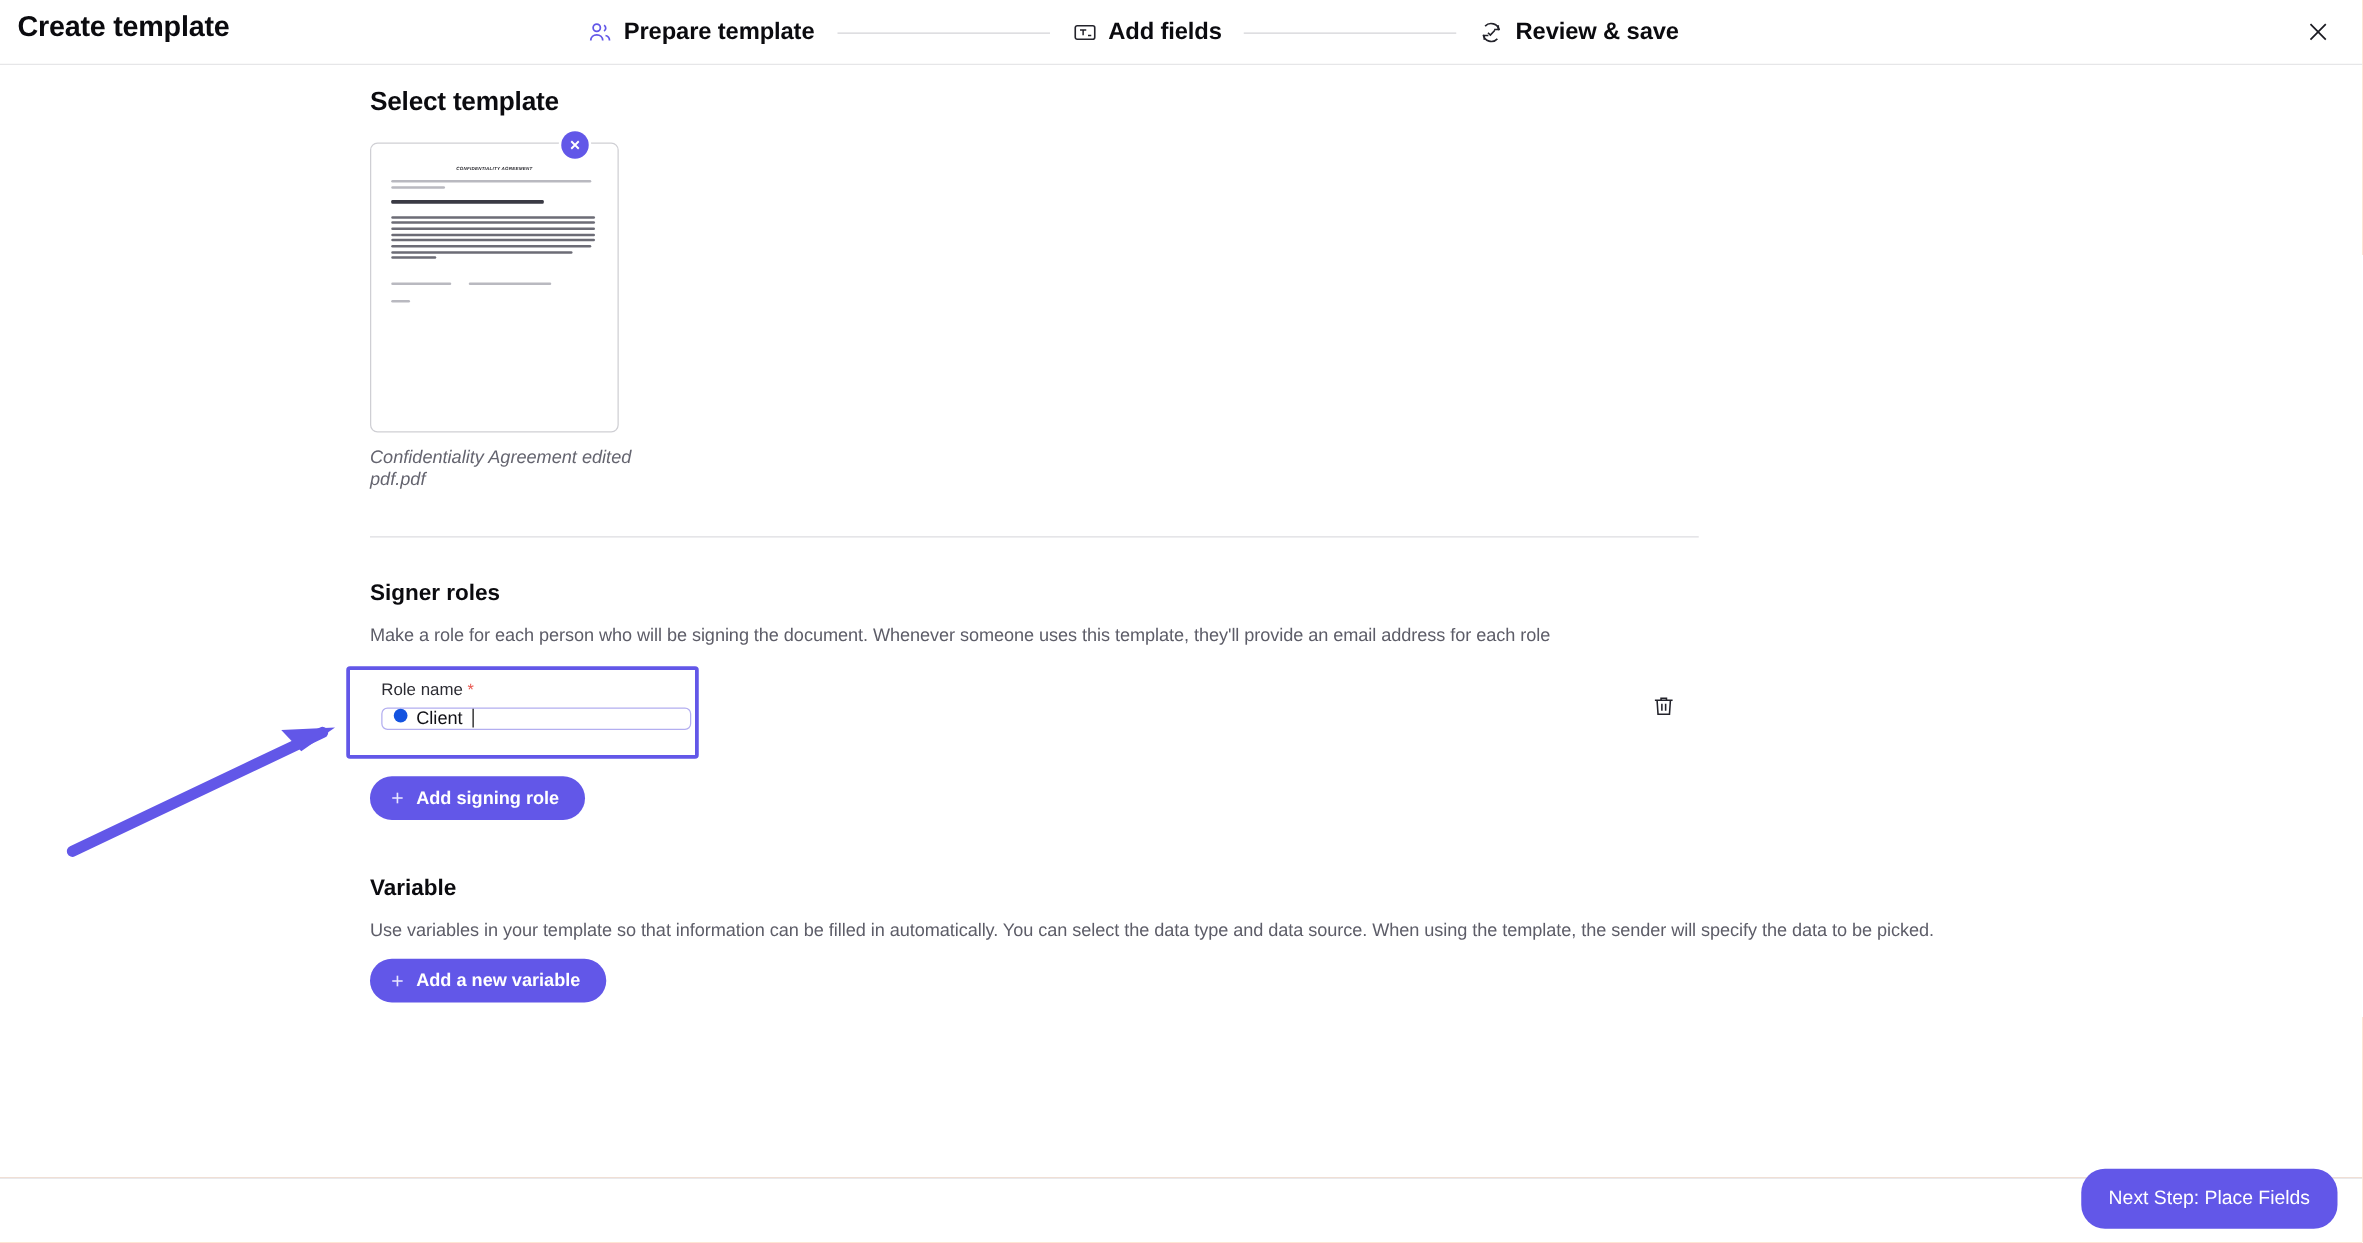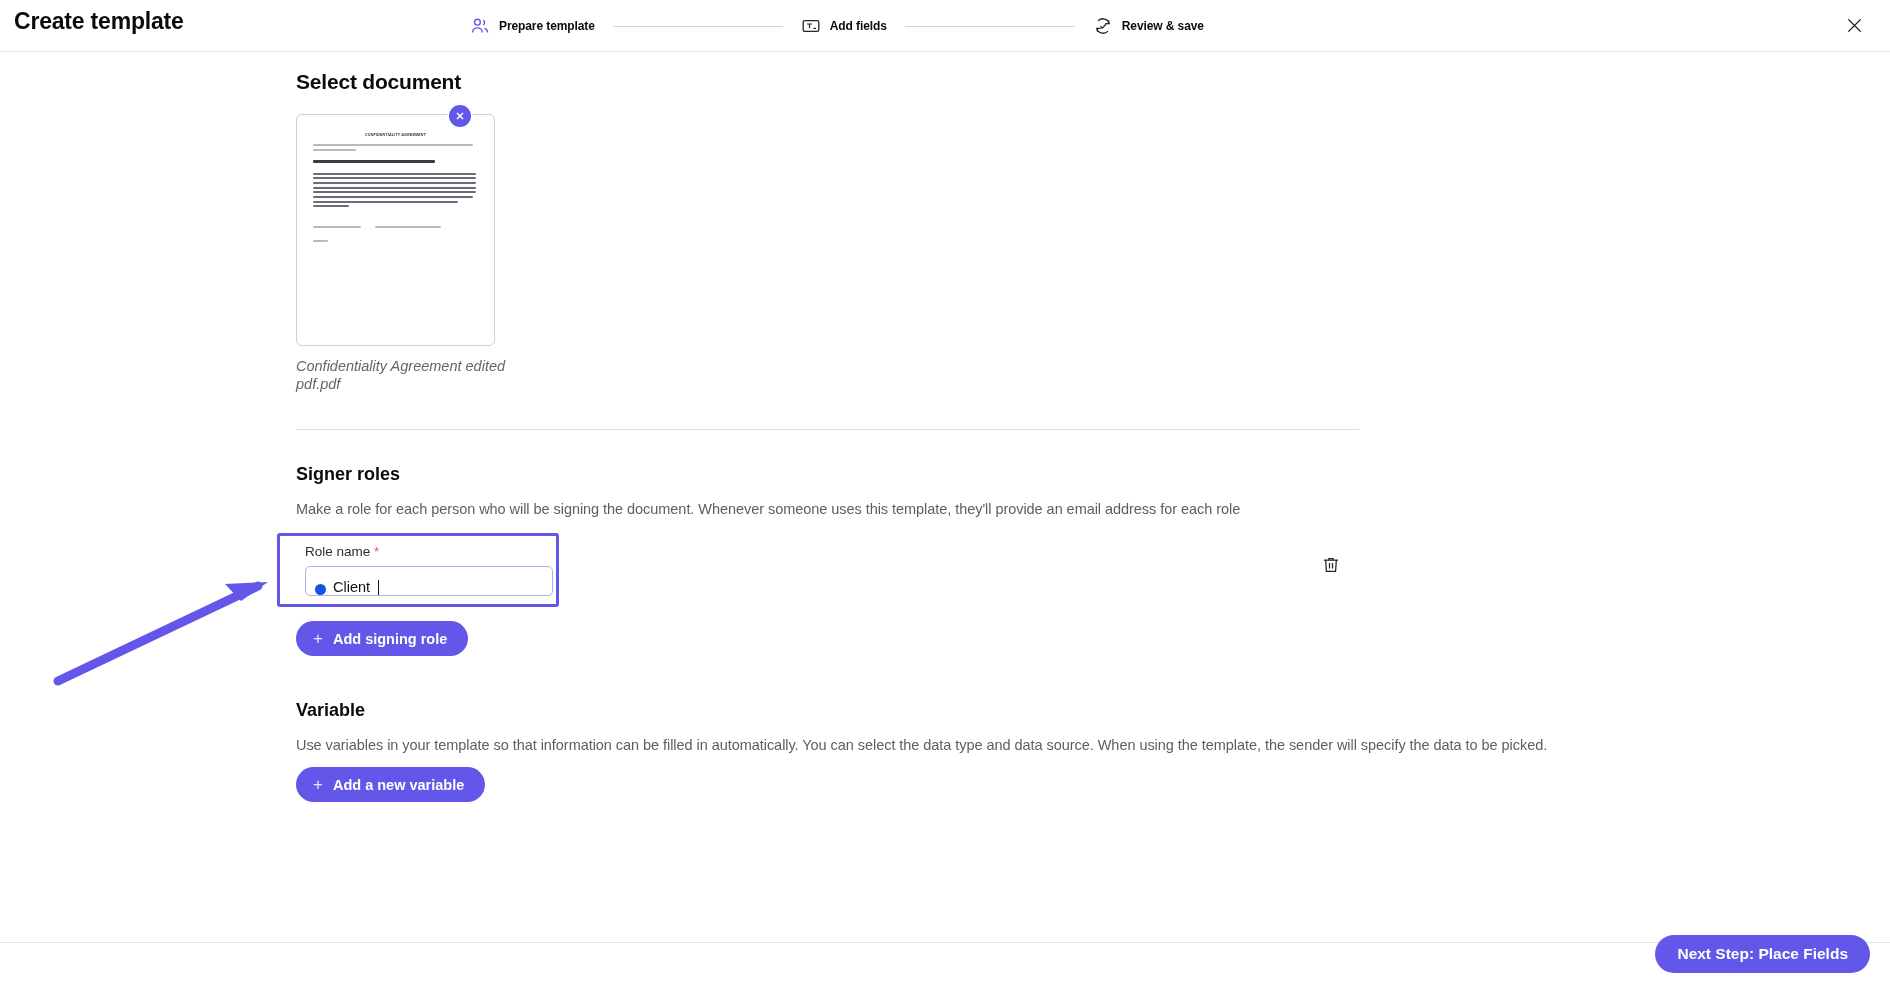--- a/index.html
+++ b/index.html
@@ -21,21 +21,21 @@
   .app-title {
     position:absolute; left:14px; top:8px;
     font-size:23px; font-weight:700; color:#0b0b0f; letter-spacing:-0.2px;
   }
   .steps {
     position:absolute; left:470px; top:0; height:52px;
     display:flex; align-items:center;
   }
   .step { display:flex; align-items:center; gap:9px; }
   .step-ico { width:20px; height:20px; display:block; flex:0 0 auto; }
-  .step-label { font-size:12px; font-weight:700; color:#0b0b0f; white-space:nowrap; letter-spacing:-0.1px; }
+  .step-label { font-size:19px; font-weight:700; color:#0b0b0f; white-space:nowrap; letter-spacing:-0.1px; }
   .step-line { width:170px; height:1px; background:#d4d4d8; margin:0 18px; }
   .step.active .step-label { color:#0b0b0f; }
   .close-x {
     position:absolute; right:22px; top:11px;
     width:28px; height:28px; display:flex; align-items:center; justify-content:center;
     cursor:pointer;
   }
 
   
   .content { position:absolute; top:52px; left:0; width:1890px; height:890px; background:#fff; }
@@ -87,23 +87,23 @@
   .role-box {
     position:absolute; left:-19px; top:0;
     width:282px; height:74px;
     border:3px solid #6257e8; border-radius:3px;
     background:#fff;
     padding:8px 12px 0 25px;
   }
   .role-label { font-size:13.5px; color:#2c2c33; }
   .role-label .req { color:#e8554d; font-size:13px; }
   .role-input {
-    margin-top:7px; height:30px; width:248px;
+    margin-top:7px; height:18px; width:248px;
     border:1px solid #b3aef0; border-radius:5px;
-    background:#fff; display:flex; align-items:flex-end; gap:7px;
+    background:#fff; display:flex; align-items:flex-start; gap:7px;
     padding:0 9px; cursor:text;
   }
   .role-dot { width:11px; height:11px; border-radius:50%; background:#1453e0; flex:0 0 auto; }
   .role-value { font-size:14.5px; color:#111116; position:relative; }
   .caret { display:inline-block; width:1px; height:15px; background:#111; margin-left:1px; vertical-align:-3px; }
   .trash {
     position:absolute; right:18px; top:22px;
     width:20px; height:20px; cursor:pointer;
   }
 
@@ -118,23 +118,23 @@
   .btn-add-role { margin-top:14px; }
   .btn-add-var { margin-top:14px; }
 
   
   .footer {
     position:absolute; left:0; bottom:0; width:1890px; height:52px;
     border-top:1px solid #e2e2e6; background:#fff;
   }
   .btn-next {
     position:absolute; right:20px; top:-8px;
-    height:38px; padding:0 22px;
+    height:48px; padding:0 22px;
     background:#6257e8; color:#fff; border:none; border-radius:19px;
-    font-size:15.5px; font-weight:700; font-family:inherit; cursor:pointer;
+    font-size:15.5px; font-weight:400; font-family:inherit; cursor:pointer;
   }
 
   
   .anno { position:absolute; left:0; top:0; width:1890px; height:994px; pointer-events:none; z-index:50; }
 </style>
 </head>
 <body>
 
 <div id="app">
 
@@ -187,21 +187,21 @@
     <div class="close-x">
       <svg viewBox="0 0 24 24" width="21" height="21" fill="none" stroke="#1b1b22" stroke-width="1.6">
         <path d="M5 5l14 14M19 5L5 19"></path>
       </svg>
     </div>
   </div>
 
   <div class="content">
     <div class="inner">
 
-      <div class="section-title">Select document</div>
+      <div class="section-title">Select template</div>
 
       
       <div class="doc-wrap">
         <div class="thumb">
           <div class="thumb-page">
             <div class="dt-title">CONFIDENTIALITY AGREEMENT</div>
             <div class="dt-line" style="width:97%"></div>
             <div class="dt-line" style="width:26%"></div>
             <div class="dt-gap"></div>
             <div class="dt-line bold" style="width:74%"></div>

